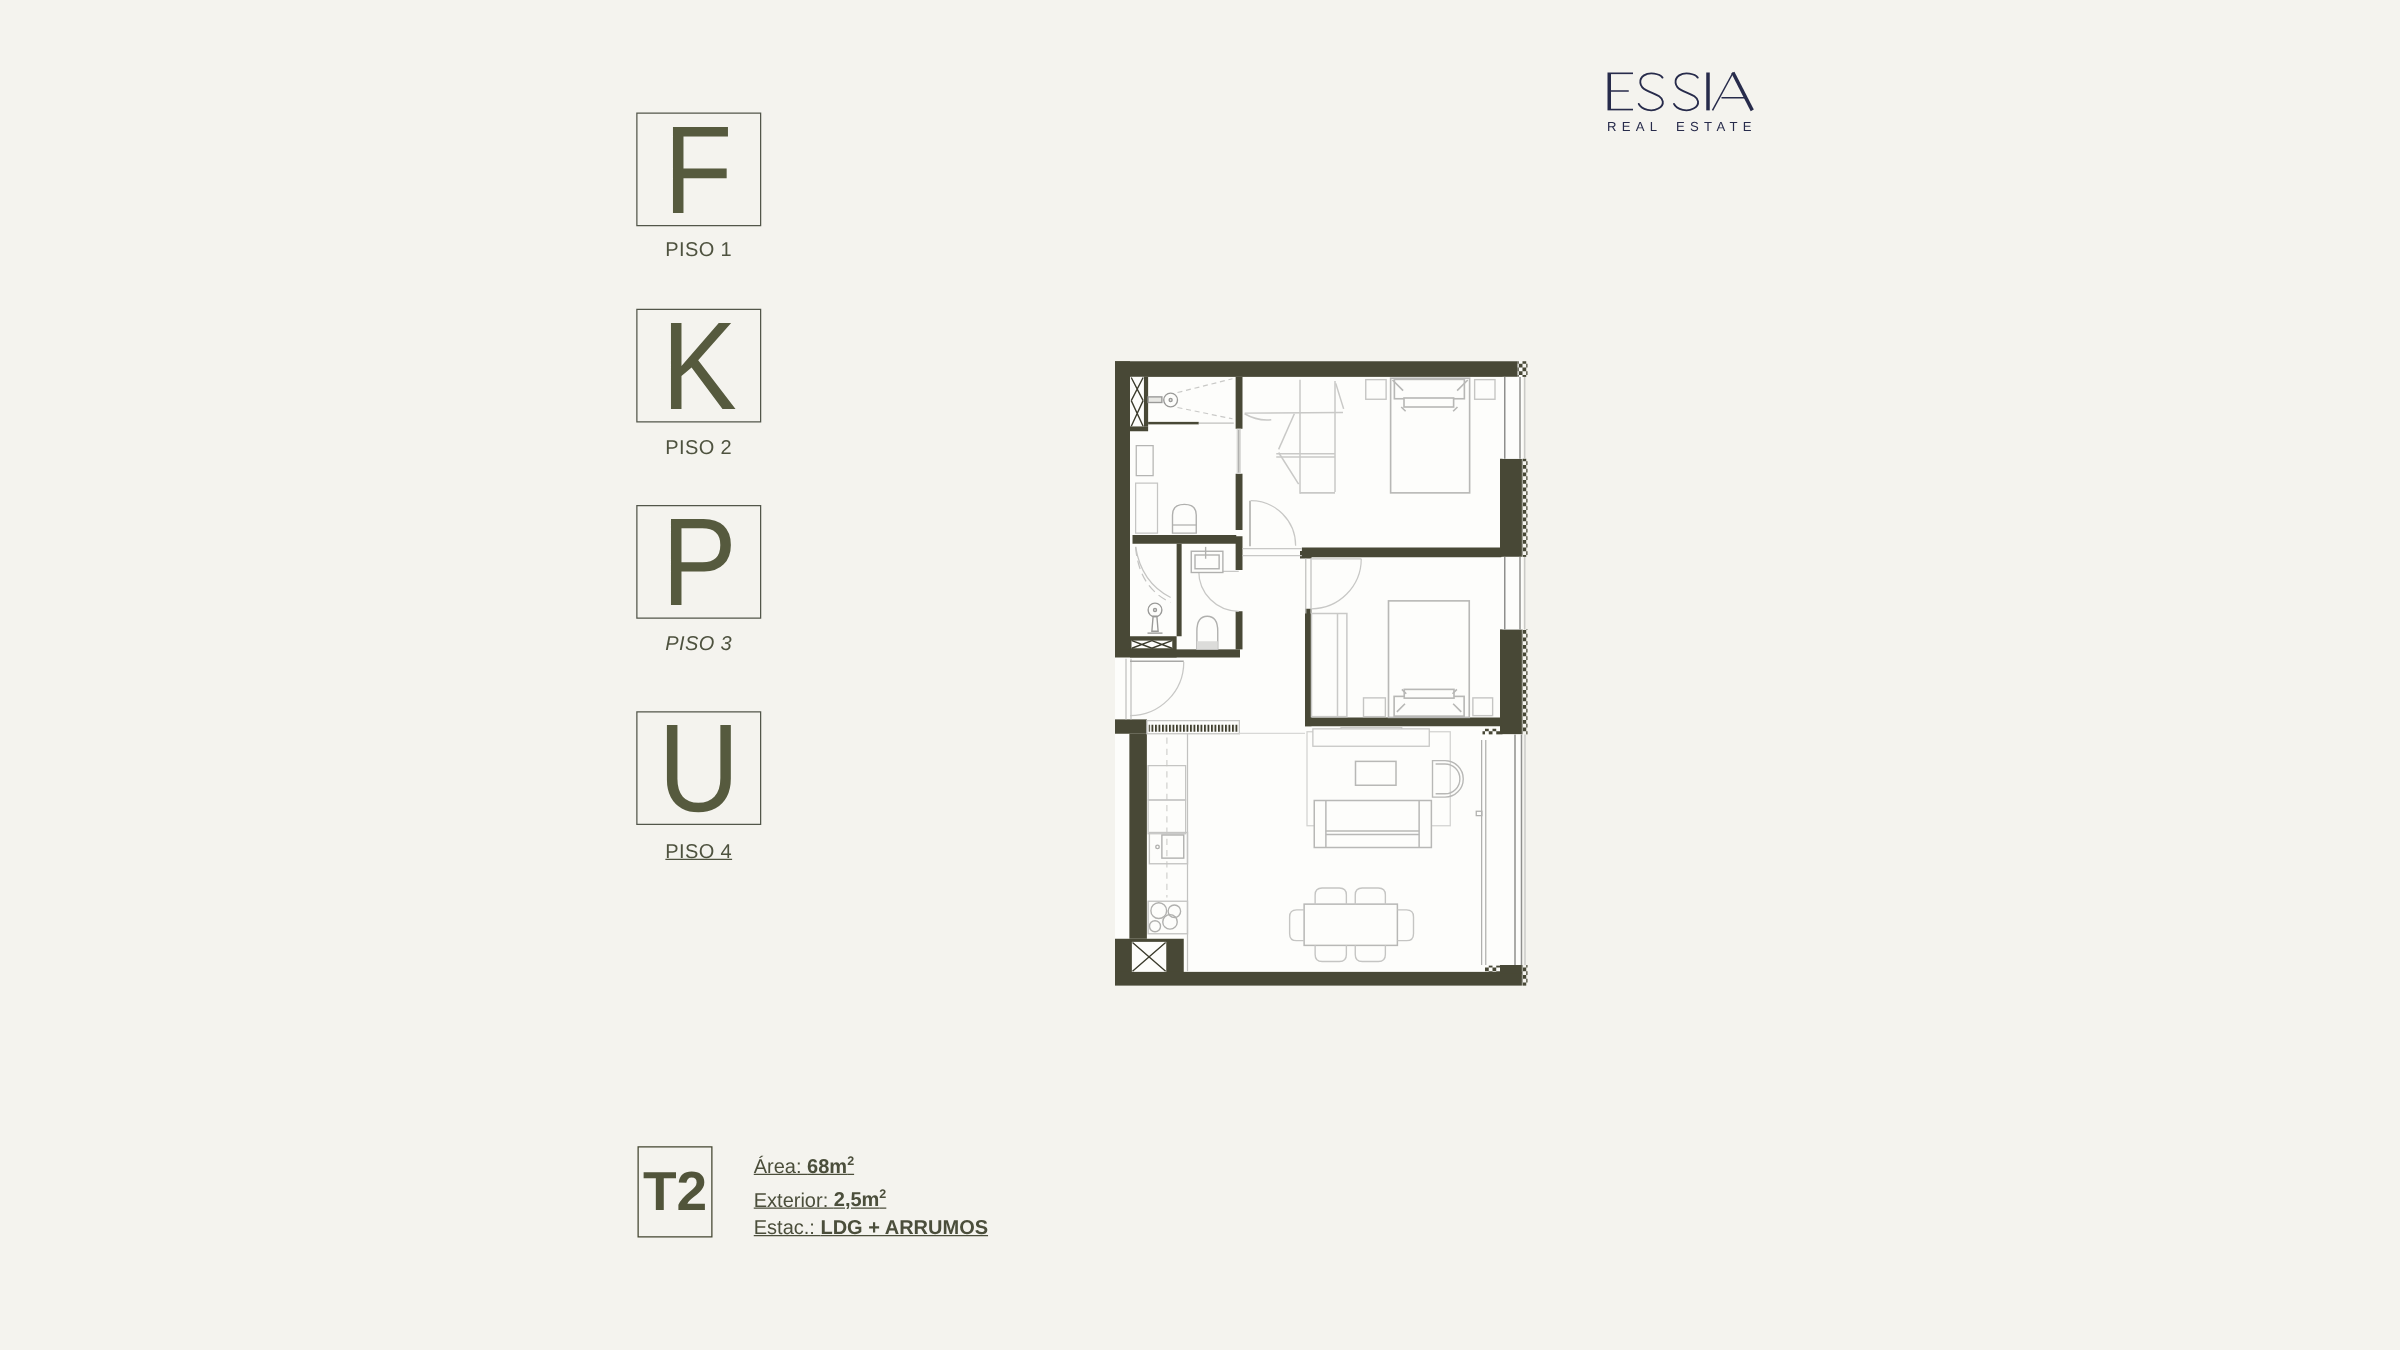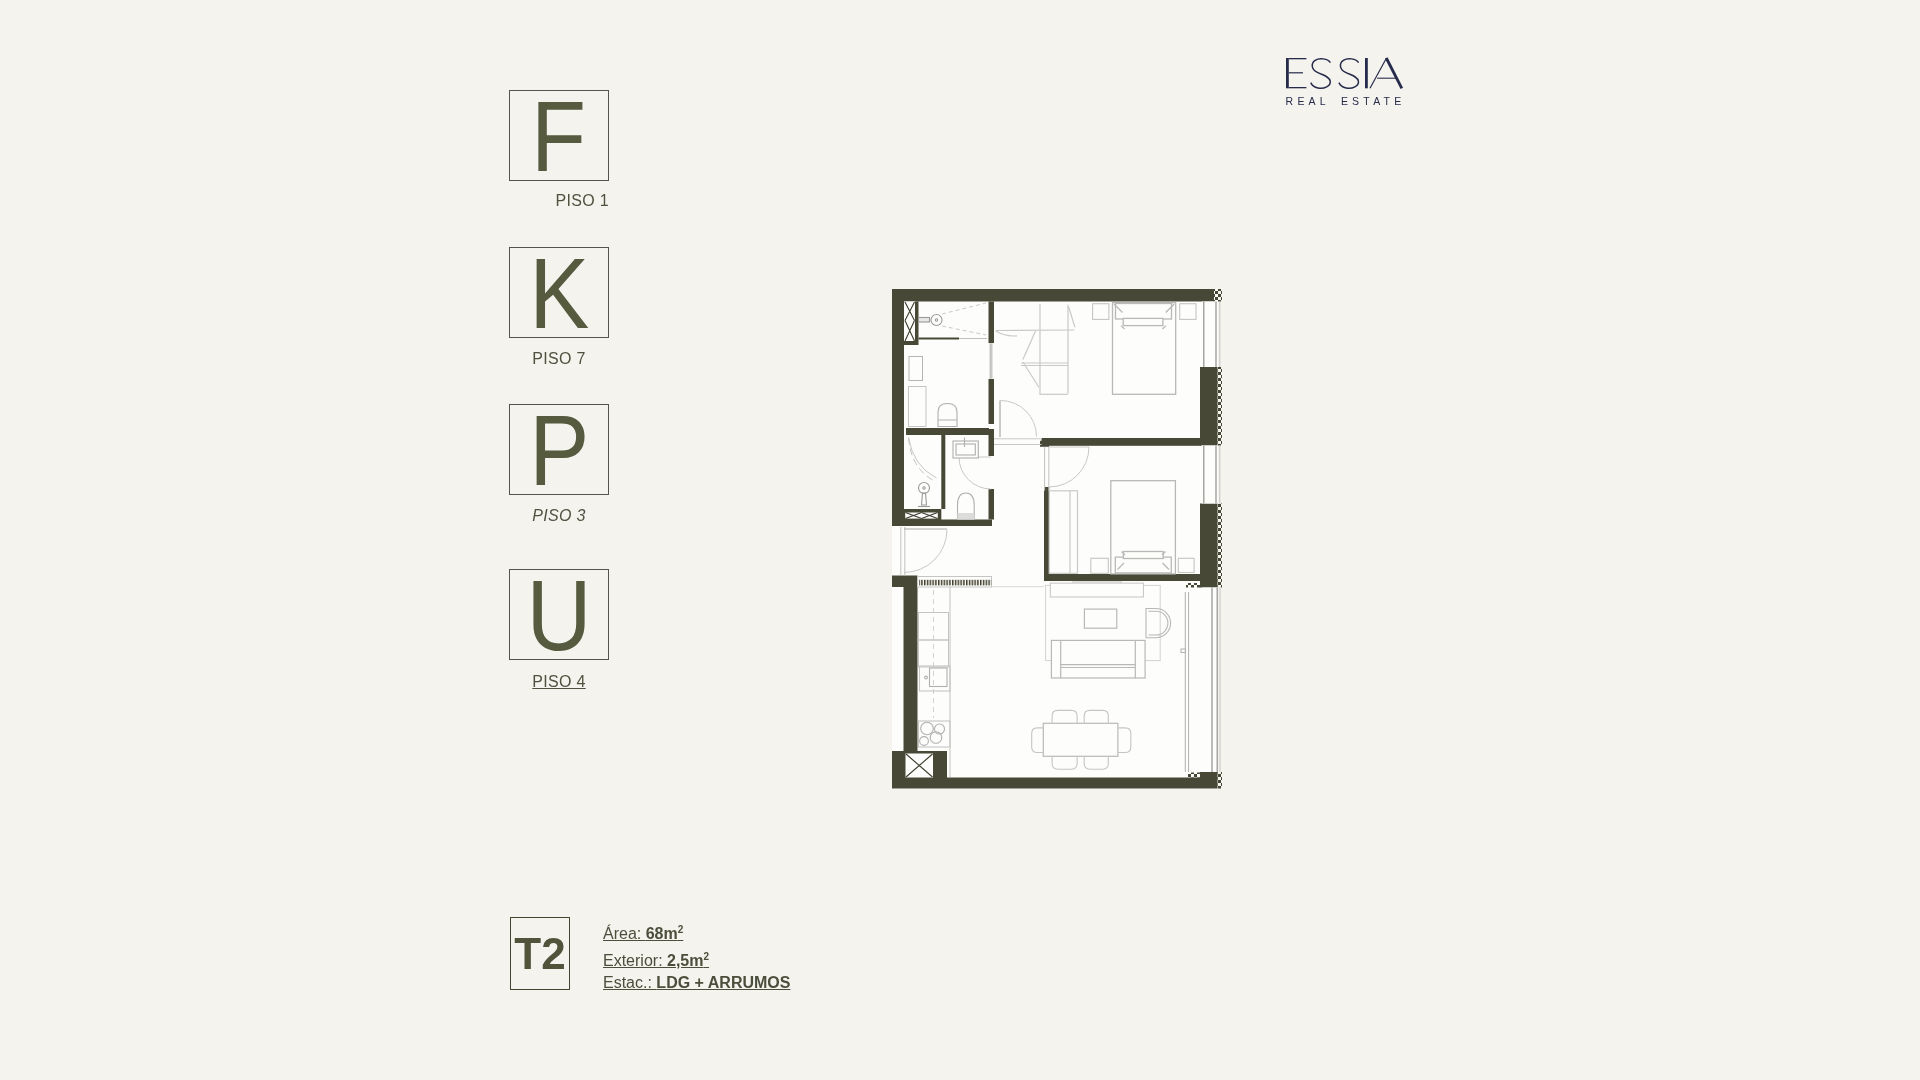--- a/index.html
+++ b/index.html
@@ -14,27 +14,27 @@
   .info b{font-weight:bold;}
   sup{font-size:10px;}
 </style>
 </head>
 <body>
 
 <div class="lbox" style="top:90px;">
     <span>F</span>
   </div>
 
-<div class="piso" style="top:192px;text-align:right;">PISO 1</div>
+<div class="piso" style="top:192px;">PISO 1</div>
 
 <div class="lbox" style="top:247px;">
     <span>K</span>
   </div>
 
-<div class="piso" style="top:350px;">PISO 7</div>
+<div class="piso" style="top:350px;">PISO 2</div>
 
 <div class="lbox" style="top:404px;">
     <span>P</span>
   </div>
 
 <div class="piso" style="top:507px;font-style:italic;">PISO 3</div>
 
 <div class="lbox" style="top:569px;">
     <span>U</span>
   </div>

